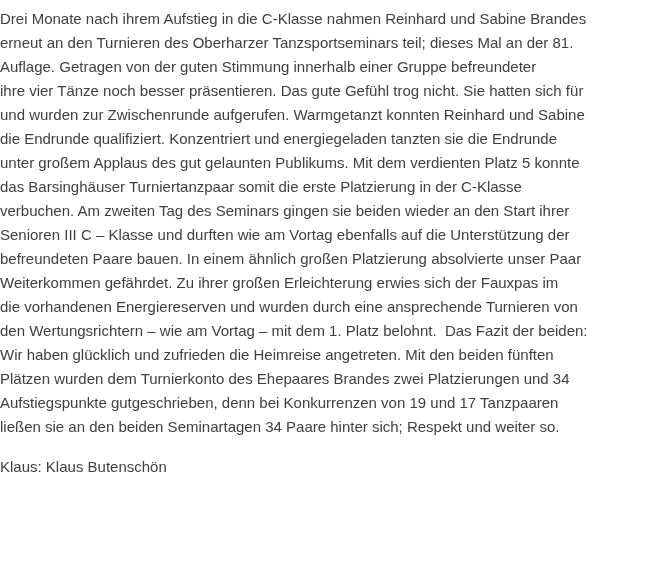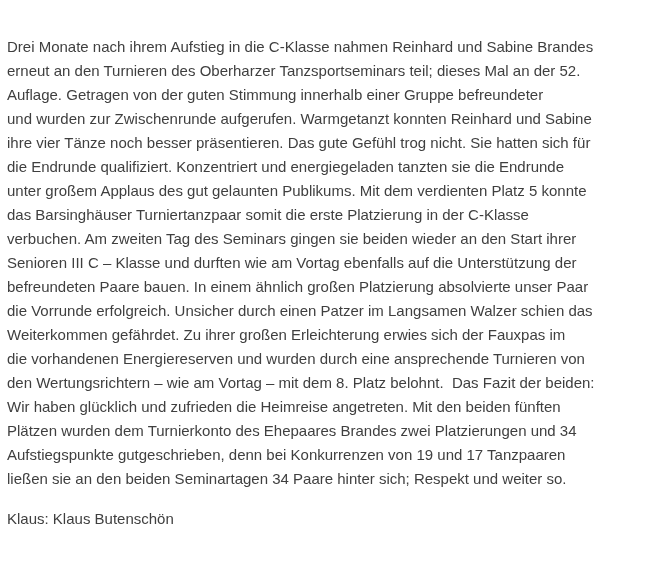--- a/index.html
+++ b/index.html
@@ -7,53 +7,51 @@
     padding: 0;
   }
   body {
     width: 666px;
     height: 580px;
     background: #ffffff;
     overflow: hidden;
     font-family: "Liberation Sans", sans-serif;
   }
   .article {
-    padding: 7px 8px 0 7px;
+    padding: 7px 8px 0 0;
     font-size: 15px;
     line-height: 24px;
     color: #3f3f3f;
-    margin-top: 28px;
   }
   .article-line {
     white-space: pre-wrap;
     height: 24px;
   }
   .photo-credit {
     margin-top: 16px;
     white-space: pre-wrap;
     height: 24px;
   }
 </style>
 </head>
 <body>
 
 <div class="article">
   <div class="article-line">Drei Monate nach ihrem Aufstieg in die C-Klasse nahmen Reinhard und Sabine Brandes</div>
-  <div class="article-line">erneut an den Turnieren des Oberharzer Tanzsportseminars teil; dieses Mal an der 52.</div>
+  <div class="article-line">erneut an den Turnieren des Oberharzer Tanzsportseminars teil; dieses Mal an der 81.</div>
   <div class="article-line">Auflage. Getragen von der guten Stimmung innerhalb einer Gruppe befreundeter</div>
+  <div class="article-line">ihre vier Tänze noch besser präsentieren. Das gute Gefühl trog nicht. Sie hatten sich für</div>
   <div class="article-line">und wurden zur Zwischenrunde aufgerufen. Warmgetanzt konnten Reinhard und Sabine</div>
-  <div class="article-line">ihre vier Tänze noch besser präsentieren. Das gute Gefühl trog nicht. Sie hatten sich für</div>
   <div class="article-line">die Endrunde qualifiziert. Konzentriert und energiegeladen tanzten sie die Endrunde</div>
   <div class="article-line">unter großem Applaus des gut gelaunten Publikums. Mit dem verdienten Platz 5 konnte</div>
   <div class="article-line">das Barsinghäuser Turniertanzpaar somit die erste Platzierung in der C-Klasse</div>
   <div class="article-line">verbuchen. Am zweiten Tag des Seminars gingen sie beiden wieder an den Start ihrer</div>
   <div class="article-line">Senioren III C – Klasse und durften wie am Vortag ebenfalls auf die Unterstützung der</div>
   <div class="article-line">befreundeten Paare bauen. In einem ähnlich großen Platzierung absolvierte unser Paar</div>
-  <div class="article-line">die Vorrunde erfolgreich. Unsicher durch einen Patzer im Langsamen Walzer schien das</div>
   <div class="article-line">Weiterkommen gefährdet. Zu ihrer großen Erleichterung erwies sich der Fauxpas im</div>
   <div class="article-line">die vorhandenen Energiereserven und wurden durch eine ansprechende Turnieren von</div>
-  <div class="article-line">den Wertungsrichtern – wie am Vortag – mit dem 8. Platz belohnt.  Das Fazit der beiden:</div>
+  <div class="article-line">den Wertungsrichtern – wie am Vortag – mit dem 1. Platz belohnt.  Das Fazit der beiden:</div>
   <div class="article-line">Wir haben glücklich und zufrieden die Heimreise angetreten. Mit den beiden fünften</div>
   <div class="article-line">Plätzen wurden dem Turnierkonto des Ehepaares Brandes zwei Platzierungen und 34</div>
   <div class="article-line">Aufstiegspunkte gutgeschrieben, denn bei Konkurrenzen von 19 und 17 Tanzpaaren</div>
   <div class="article-line">ließen sie an den beiden Seminartagen 34 Paare hinter sich; Respekt und weiter so.</div>
   <div class="photo-credit">Klaus: Klaus Butenschön</div>
 </div>
 
 </body></html>

